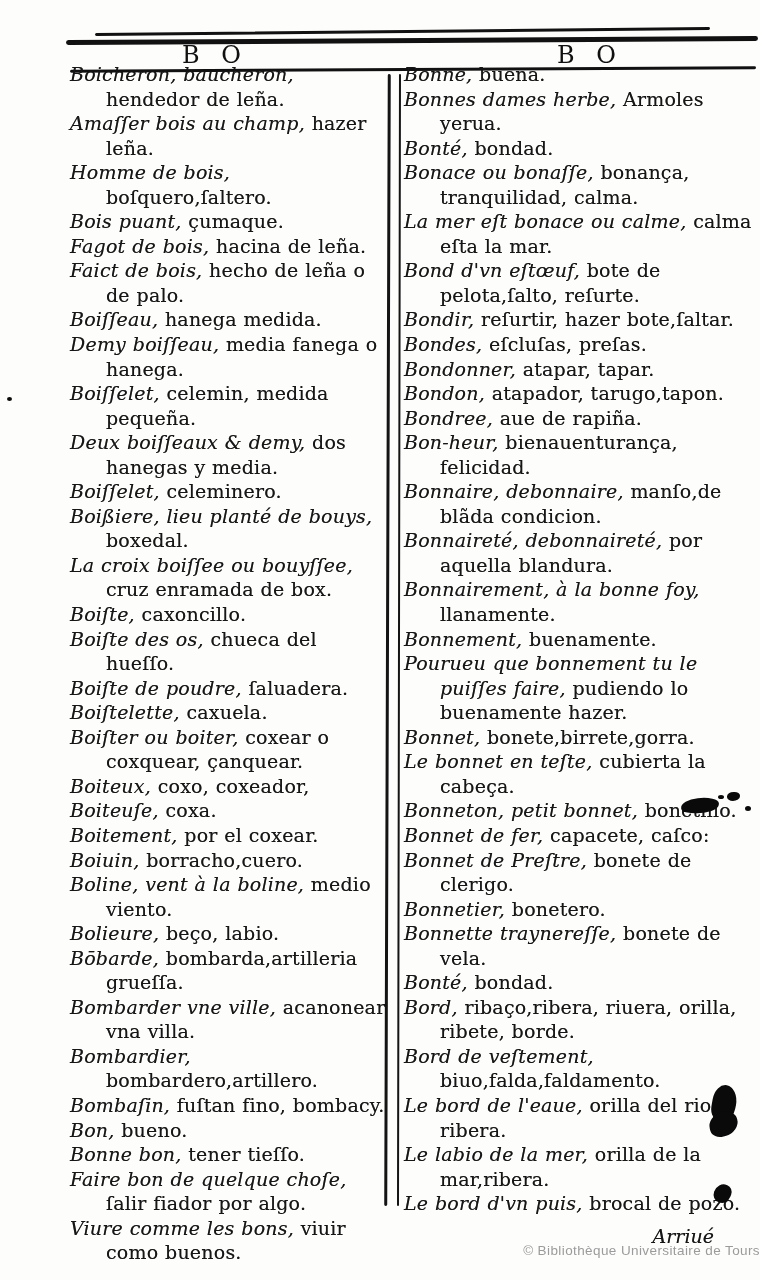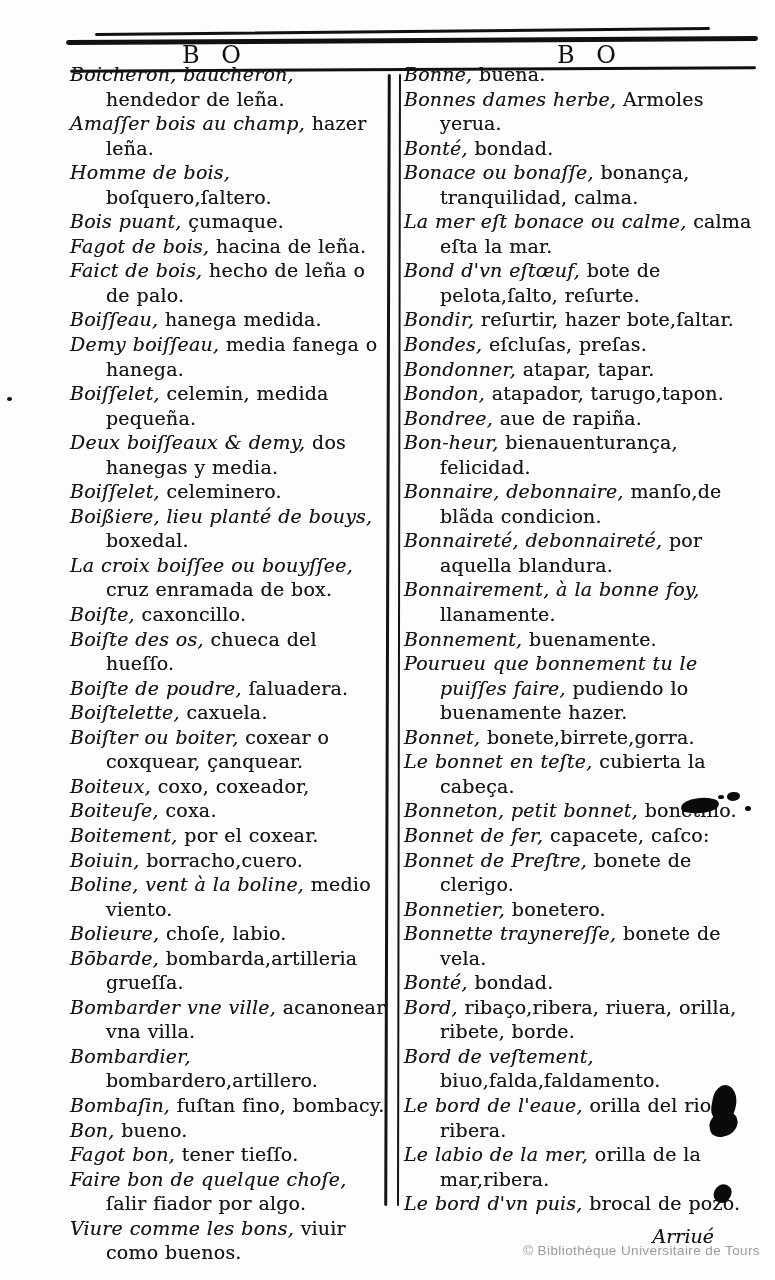--- a/index.html
+++ b/index.html
@@ -108,33 +108,33 @@
   <p class="entry"><span class="fr">Boiteux, </span><span class="es">coxo, coxeador,</span></p>
 
   <p class="entry"><span class="fr">Boiteuſe, </span><span class="es">coxa.</span></p>
 
   <p class="entry"><span class="fr">Boitement, </span><span class="es">por el coxear.</span></p>
 
   <p class="entry"><span class="fr">Boiuin, </span><span class="es">borracho,cuero.</span></p>
 
   <p class="entry"><span class="fr">Boline, vent à la boline, </span><span class="es">medio viento.</span></p>
 
-  <p class="entry"><span class="fr">Bolieure, </span><span class="es">choſe, labio.</span></p>
+  <p class="entry"><span class="fr">Bolieure, </span><span class="es">beço, labio.</span></p>
 
   <p class="entry"><span class="fr">Bōbarde, </span><span class="es">bombarda,artilleria grueſſa.</span></p>
 
   <p class="entry"><span class="fr">Bombarder vne ville, </span><span class="es">acanonear vna villa.</span></p>
 
   <p class="entry"><span class="fr">Bombardier, </span><span class="es">bombardero,artillero.</span></p>
 
   <p class="entry"><span class="fr">Bombaſin, </span><span class="es">fuſtan fino, bombacy.</span></p>
 
   <p class="entry"><span class="fr">Bon, </span><span class="es">bueno.</span></p>
 
-  <p class="entry"><span class="fr">Fagot bon, </span><span class="es">tener tieſſo.</span></p>
+  <p class="entry"><span class="fr">Bonne bon, </span><span class="es">tener tieſſo.</span></p>
 
   <p class="entry"><span class="fr">Faire bon de quelque choſe, </span><span class="es">ſalir fiador por algo.</span></p>
 
   <p class="entry"><span class="fr">Viure comme les bons, </span><span class="es">viuir como buenos.</span></p>
 
 </div>
   <div class="column col-right" id="col-right">
   <p class="entry"><span class="fr">Bonne, </span><span class="es">buena.</span></p>
 
   <p class="entry"><span class="fr">Bonnes dames herbe, </span><span class="es">Armoles yerua.</span></p>

